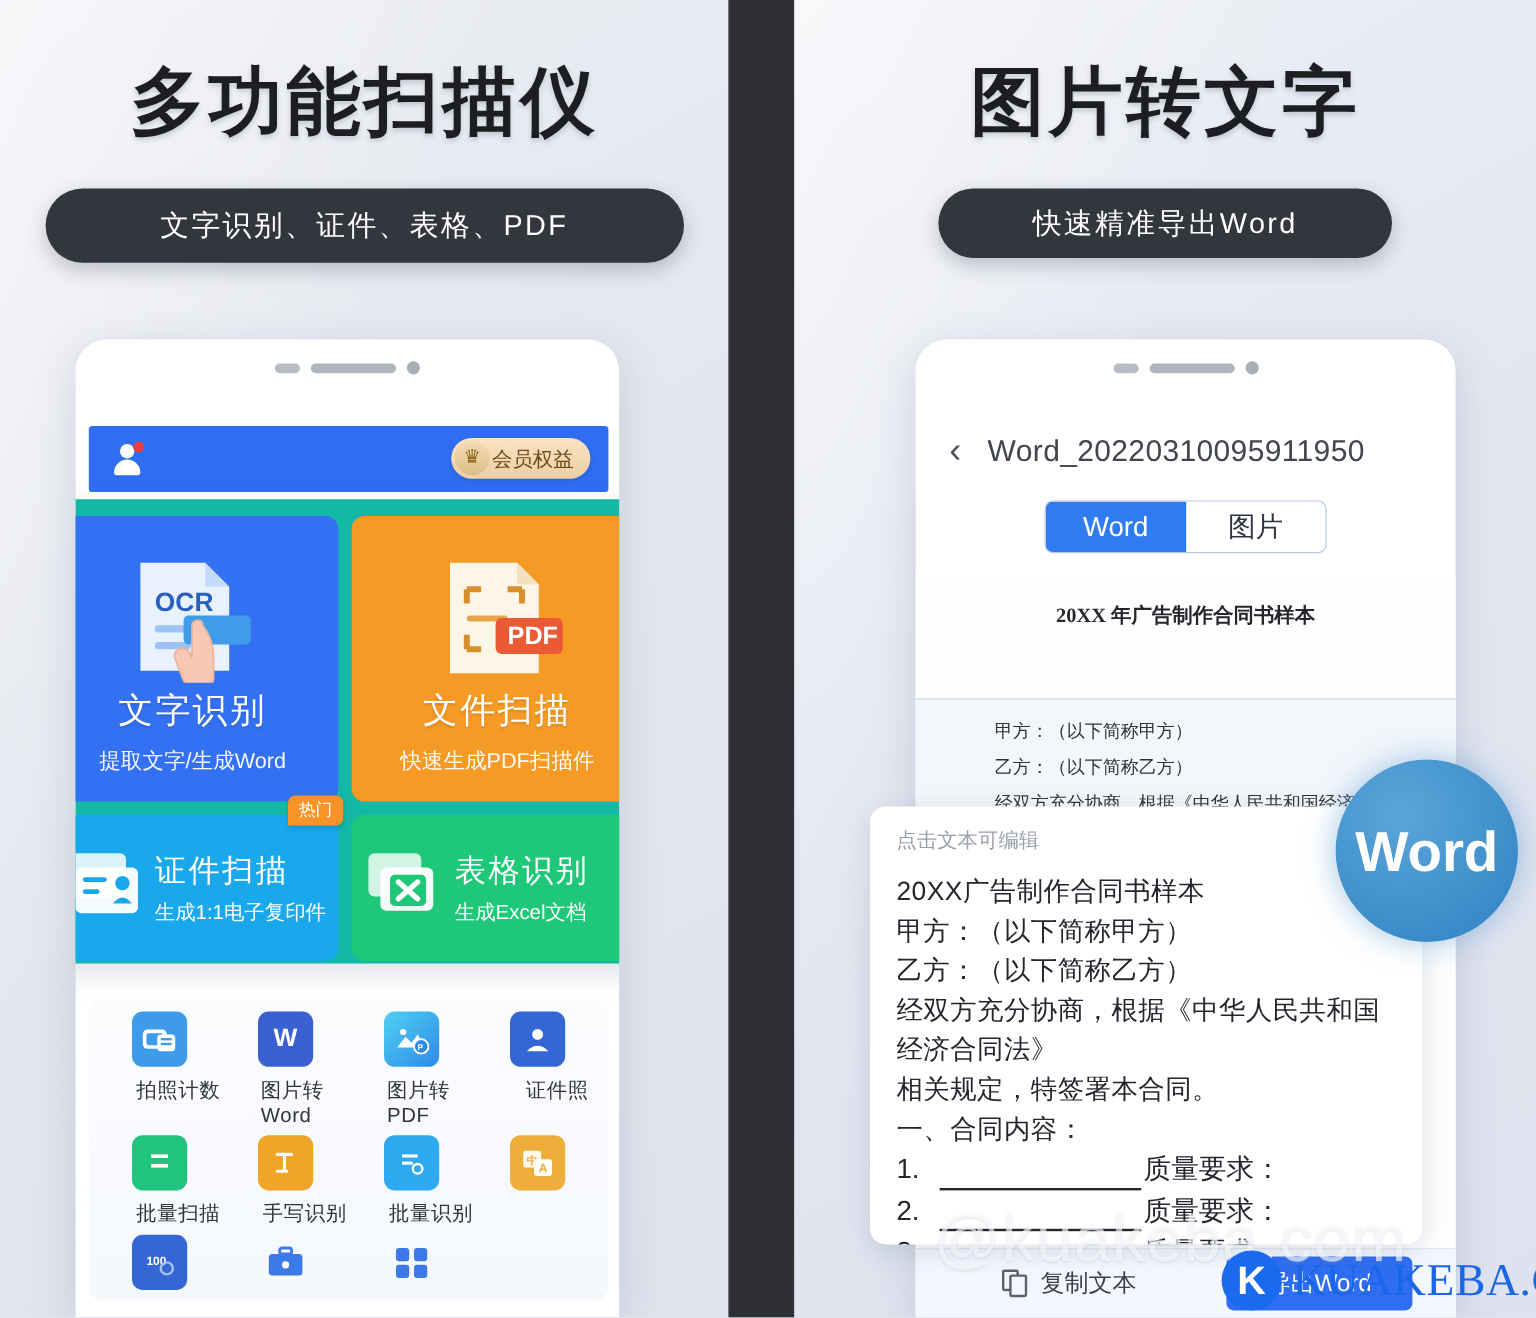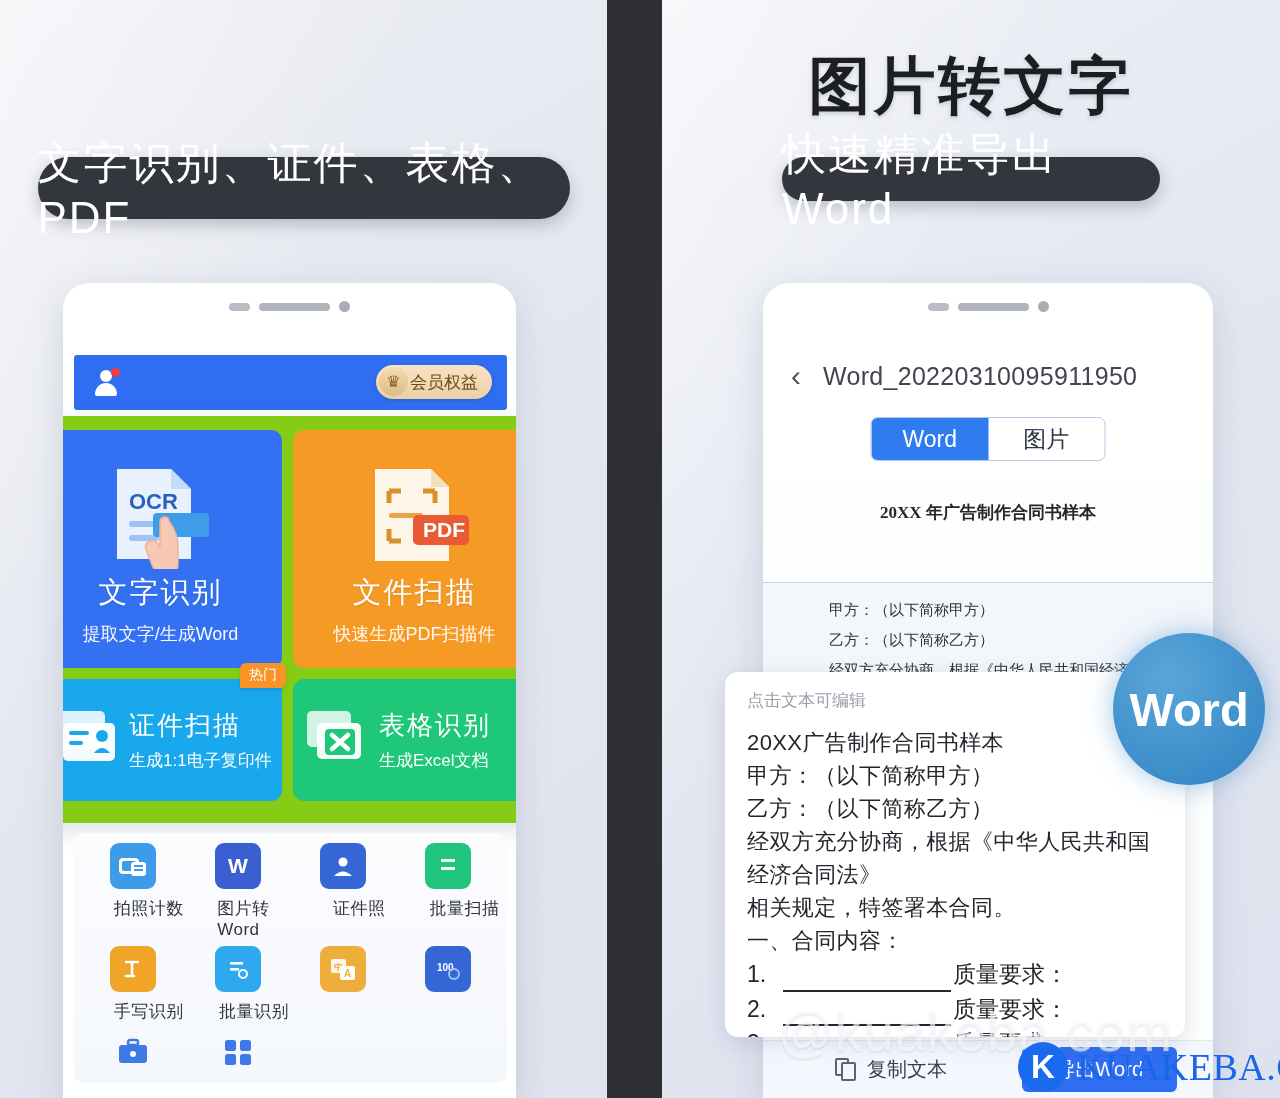--- a/index.html
+++ b/index.html
@@ -33,26 +33,26 @@
     letter-spacing:3px; line-height:1;
     text-shadow:0 2px 4px rgba(120,128,150,.35);
   }
   .panel-left  .headline { top:55px; }
   .panel-right .headline { top:55px; }
 
   .pill {
     position:absolute; left:50%; transform:translateX(-50%);
     background:#33363c; color:#ffffff;
     border-radius:40px;
-    font-size:44px; letter-spacing:2px;
+    font-size:24px; letter-spacing:2px;
     display:flex; align-items:center; justify-content:center;
     box-shadow:0 6px 16px rgba(60,66,82,.28);
   }
   .panel-left  .pill { top:157px; width:532px; height:62px; }
-  .panel-right .pill { top:157px; width:378px; height:44px; }
+  .panel-right .pill { top:157px; width:378px; height:58px; }
 
   
   .phone {
     position:absolute;
     background:#ffffff;
     border-radius:26px 26px 0 0;
     box-shadow:0 10px 34px rgba(90,100,130,.20);
     overflow:hidden;
   }
   .phone-left  { left:63px;  top:283px; width:453px; height:815px; }
@@ -87,22 +87,22 @@
   .crown {
     position:absolute; left:3px; top:2px; width:29px; height:29px;
     border-radius:50%; background:linear-gradient(180deg,#f5dcb4,#ddbd86);
     display:flex; align-items:center; justify-content:center;
     font-size:16px; color:#8a6520; line-height:1;
   }
 
   
   .card-panel {
     position:absolute; left:-38px; top:133px; width:523px;
-    background:#84cc16; border-radius:14px;
-    padding:14px 12px 22px 14px;
+    background:#14b8a6; border-radius:14px;
+    padding:14px 12px 2px 14px;
     box-shadow:0 8px 24px rgba(80,92,125,.18);
     display:grid; grid-template-columns:1fr 1fr; gap:11px;
   }
   .big-card {
     border-radius:11px; height:238px; position:relative;
     display:flex; flex-direction:column; align-items:center;
     justify-content:flex-end; padding-bottom:22px; color:#fff;
     overflow:hidden;
   }
   .big-card .art { position:absolute; top:30px; left:0; right:0;
@@ -231,20 +231,21 @@
     color:#1a66e8; letter-spacing:.5px; }
 </style>
 </head>
 <body>
 
 <div class="stage">
 
   <div class="panel panel-left">
     <div class="sheen"></div>
 
+    <div class="headline">多功能扫描仪</div>
     <div class="pill">文字识别、证件、表格、PDF</div>
 
     <div class="phone phone-left">
       <div class="notch">
         <span class="bar-s"></span>
         <span class="bar-l"></span>
         <span class="dot"></span>
       </div>
 
       <div class="blue-header">
@@ -339,20 +340,31 @@
                 <rect x="16" y="16" width="9" height="2" fill="#3e9bea"></rect>
               </svg>
           </div>
           <div class="ig-label">拍照计数</div>
         </div>
         <div class="ig-item">
           <div class="ig-ico" style="background:#3a5fd0">W</div>
           <div class="ig-label">图片转Word</div>
         </div>
         <div class="ig-item">
+          <div class="ig-ico" style="background:linear-gradient(135deg,#4fd1f2,#2f8ae8)">
+            <svg width="30" height="26" viewBox="0 0 30 26">
+                <path d="M3 20 l7 -9 5 5 5 -7 7 11 z" fill="#fff"></path>
+                <circle cx="8" cy="7" r="2.6" fill="#fff"></circle>
+                <circle cx="23" cy="19" r="6" fill="#2f8ae8" stroke="#fff" stroke-width="1.5"></circle>
+                <text x="20" y="22" font-size="7" fill="#fff" font-family="Liberation Sans, sans-serif">P</text>
+              </svg>
+          </div>
+          <div class="ig-label">图片转PDF</div>
+        </div>
+        <div class="ig-item">
           <div class="ig-ico" style="background:#3566d6">
             <svg width="26" height="26" viewBox="0 0 26 26">
                 <circle cx="13" cy="9" r="4.5" fill="#fff"></circle>
                 <path d="M4 23 q9 -9 18 0 z" fill="#fff"></path>
               </svg>
           </div>
           <div class="ig-label">证件照</div>
         </div>
 
         <div class="ig-item">

